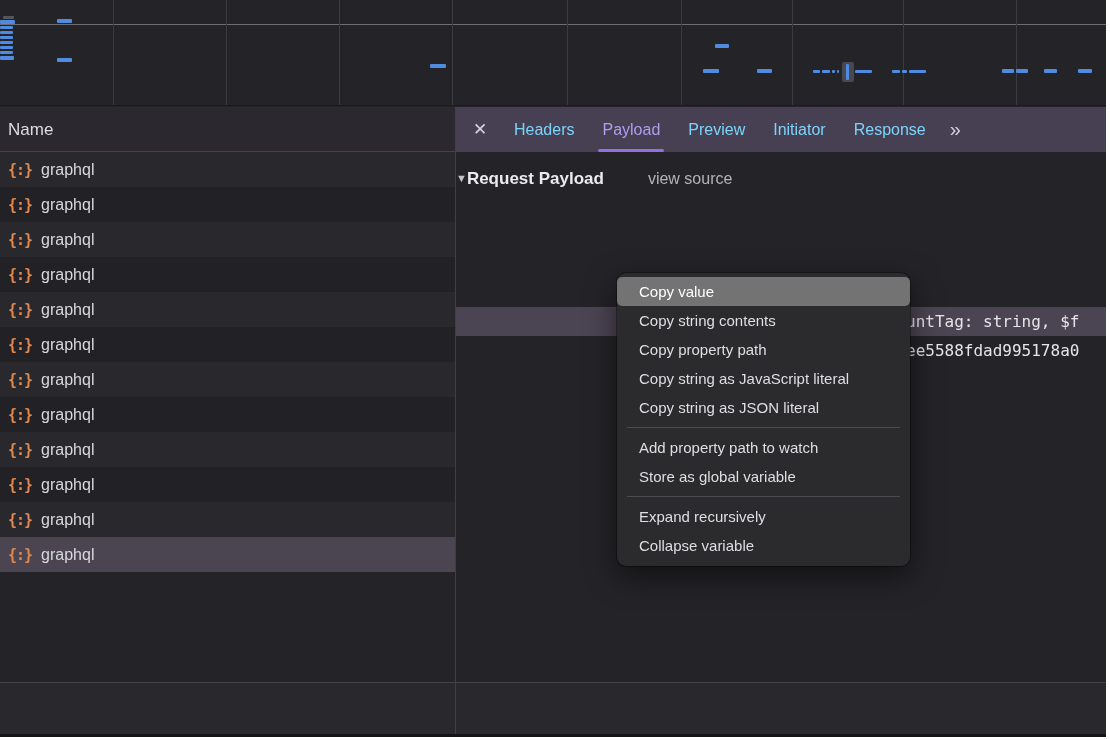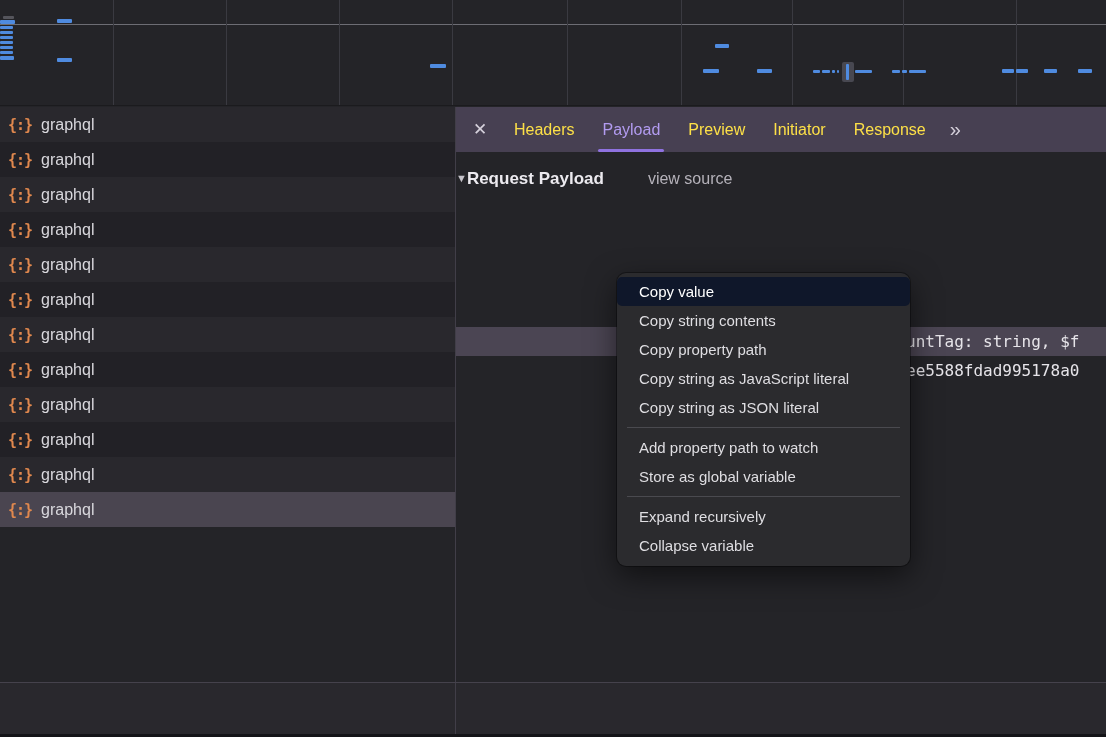--- a/index.html
+++ b/index.html
@@ -20,49 +20,49 @@
   .req-row { height:35px; display:flex; align-items:center; padding-left:8px; font-size:16px; color:#d9d8dd; }
   .req-row:nth-child(odd) { background:#29282d; }
   .req-row:nth-child(even) { background:#222126; }
   .req-row.selected { background:#4a4550; }
   .req-icon { color:#e0884e; font-family:"DejaVu Sans Mono", monospace; font-size:15px; font-weight:bold; letter-spacing:-1px; margin-right:9px; }
 
   
   #right-panel { position:absolute; top:107px; left:455px; right:0; bottom:0; background:#242428; border-left:1px solid #413e48; }
   #tabbar { height:45px; background:#474052; display:flex; align-items:center; padding-left:12px; }
   #close-btn { width:24px; text-align:center; color:#d5d0db; font-size:17px; margin-right:8px; cursor:default; }
-  .tab { position:relative; height:45px; line-height:45px; padding:0 14px; font-size:16px; color:#fde047; }
+  .tab { position:relative; height:45px; line-height:45px; padding:0 14px; font-size:16px; color:#7dd3fc; }
   .tab.active { color:#b29bf0; }
   .tab.active::after { content:""; position:absolute; left:10px; right:10px; bottom:0; height:3px; border-radius:2px; background:#8f72e0; }
   #overflow-tabs { color:#d5d0db; font-size:20px; padding:0 10px; letter-spacing:-2px; }
 
   #payload-body { position:absolute; top:45px; left:0; right:0; bottom:0; overflow:hidden; }
   .mono { font-family:"DejaVu Sans Mono", monospace; font-size:16px; white-space:pre; }
   #section-row { position:absolute; top:11px; left:0; height:30px; line-height:30px; }
   #section-title { font-weight:bold; color:#eceaef; font-size:17px; }
   .tri { font-size:11px; color:#c5c3ca; vertical-align:2px; }
   #view-source { color:#b5b2ba; font-size:16px; margin-left:44px; }
-  .tree-row { position:absolute; left:0; right:0; height:29px; line-height:29px; overflow:hidden;margin-top:20px; }
+  .tree-row { position:absolute; left:0; right:0; height:29px; line-height:29px; overflow:hidden; }
   #row-preview { top:95px; padding-left:28px; color:#d6d5da; }
   #row-op { top:126px; padding-left:52px; }
   #row-query { top:155px; padding-left:52px; background:#4b4553; }
   #row-vars { top:184px; padding-left:30px; }
   .plain { color:#e6e4e9; }
   .frag { position:absolute; top:0; left:450px; }
 
   
   #bottom-divider { position:absolute; top:682px; left:0; width:1106px; height:1px; background:#45424c; }
   #footer-strip { position:absolute; top:683px; left:0; width:1106px; bottom:3px; background:#29282d; }
   #footer-vdiv { position:absolute; top:683px; left:455px; width:1px; bottom:3px; background:#413e48; }
   #bottom-bar { position:absolute; bottom:0; left:0; width:1106px; height:3px; background:#141418; }
 
   
   #context-menu { position:absolute; left:617px; top:273px; width:293px; background:#2b2b2e; border-radius:9px; padding:4px 0 6px 0; box-shadow:0 10px 30px rgba(0,0,0,0.55), 0 0 0 1px rgba(0,0,0,0.35); }
   .menu-item { height:29px; line-height:29px; padding:0 22px; font-size:15px; color:#dfdee2; white-space:nowrap; }
-  .menu-item.active { background:#0f172a; color:#ffffff; border-radius:5px; }
+  .menu-item.active { background:#737373; color:#ffffff; border-radius:5px; }
   .menu-sep { height:1px; background:#4a4a4f; margin:5px 10px; }
 </style>
 </head>
 <body>
 
 <div id="app">
 
   <div id="timeline">
     <div id="baseline" style="top: 24px;"></div>
   <div class="grid-v" style="left: 113px;"></div>
@@ -99,20 +99,21 @@
       <div class="tl-bar" style="left: 909px; top: 70px; width: 17px; height: 3px; background: rgb(79, 139, 224);"></div>
       <div class="tl-bar" style="left: 1002px; top: 69px; width: 12px; height: 4px; background: rgb(79, 139, 224);"></div>
       <div class="tl-bar" style="left: 1016px; top: 69px; width: 12px; height: 4px; background: rgb(79, 139, 224);"></div>
       <div class="tl-bar" style="left: 1044px; top: 69px; width: 13px; height: 4px; background: rgb(79, 139, 224);"></div>
       <div class="tl-bar" style="left: 1078px; top: 69px; width: 14px; height: 4px; background: rgb(79, 139, 224);"></div>
       <div id="tl-marker" style="left: 842px; top: 62px; width: 12px; height: 20px;"></div>
       <div id="tl-marker-bar" style="left: 846px; top: 64px; width: 3px; height: 16px;"></div>
     </div>
 
   <div id="left-panel">
+    <div id="name-header">Name</div>
     <div id="req-rows">
       <div class="req-row">
           <span class="req-icon">{:}</span>
           <span>graphql</span>
         </div>
       <div class="req-row">
           <span class="req-icon">{:}</span>
           <span>graphql</span>
         </div>
       <div class="req-row">

